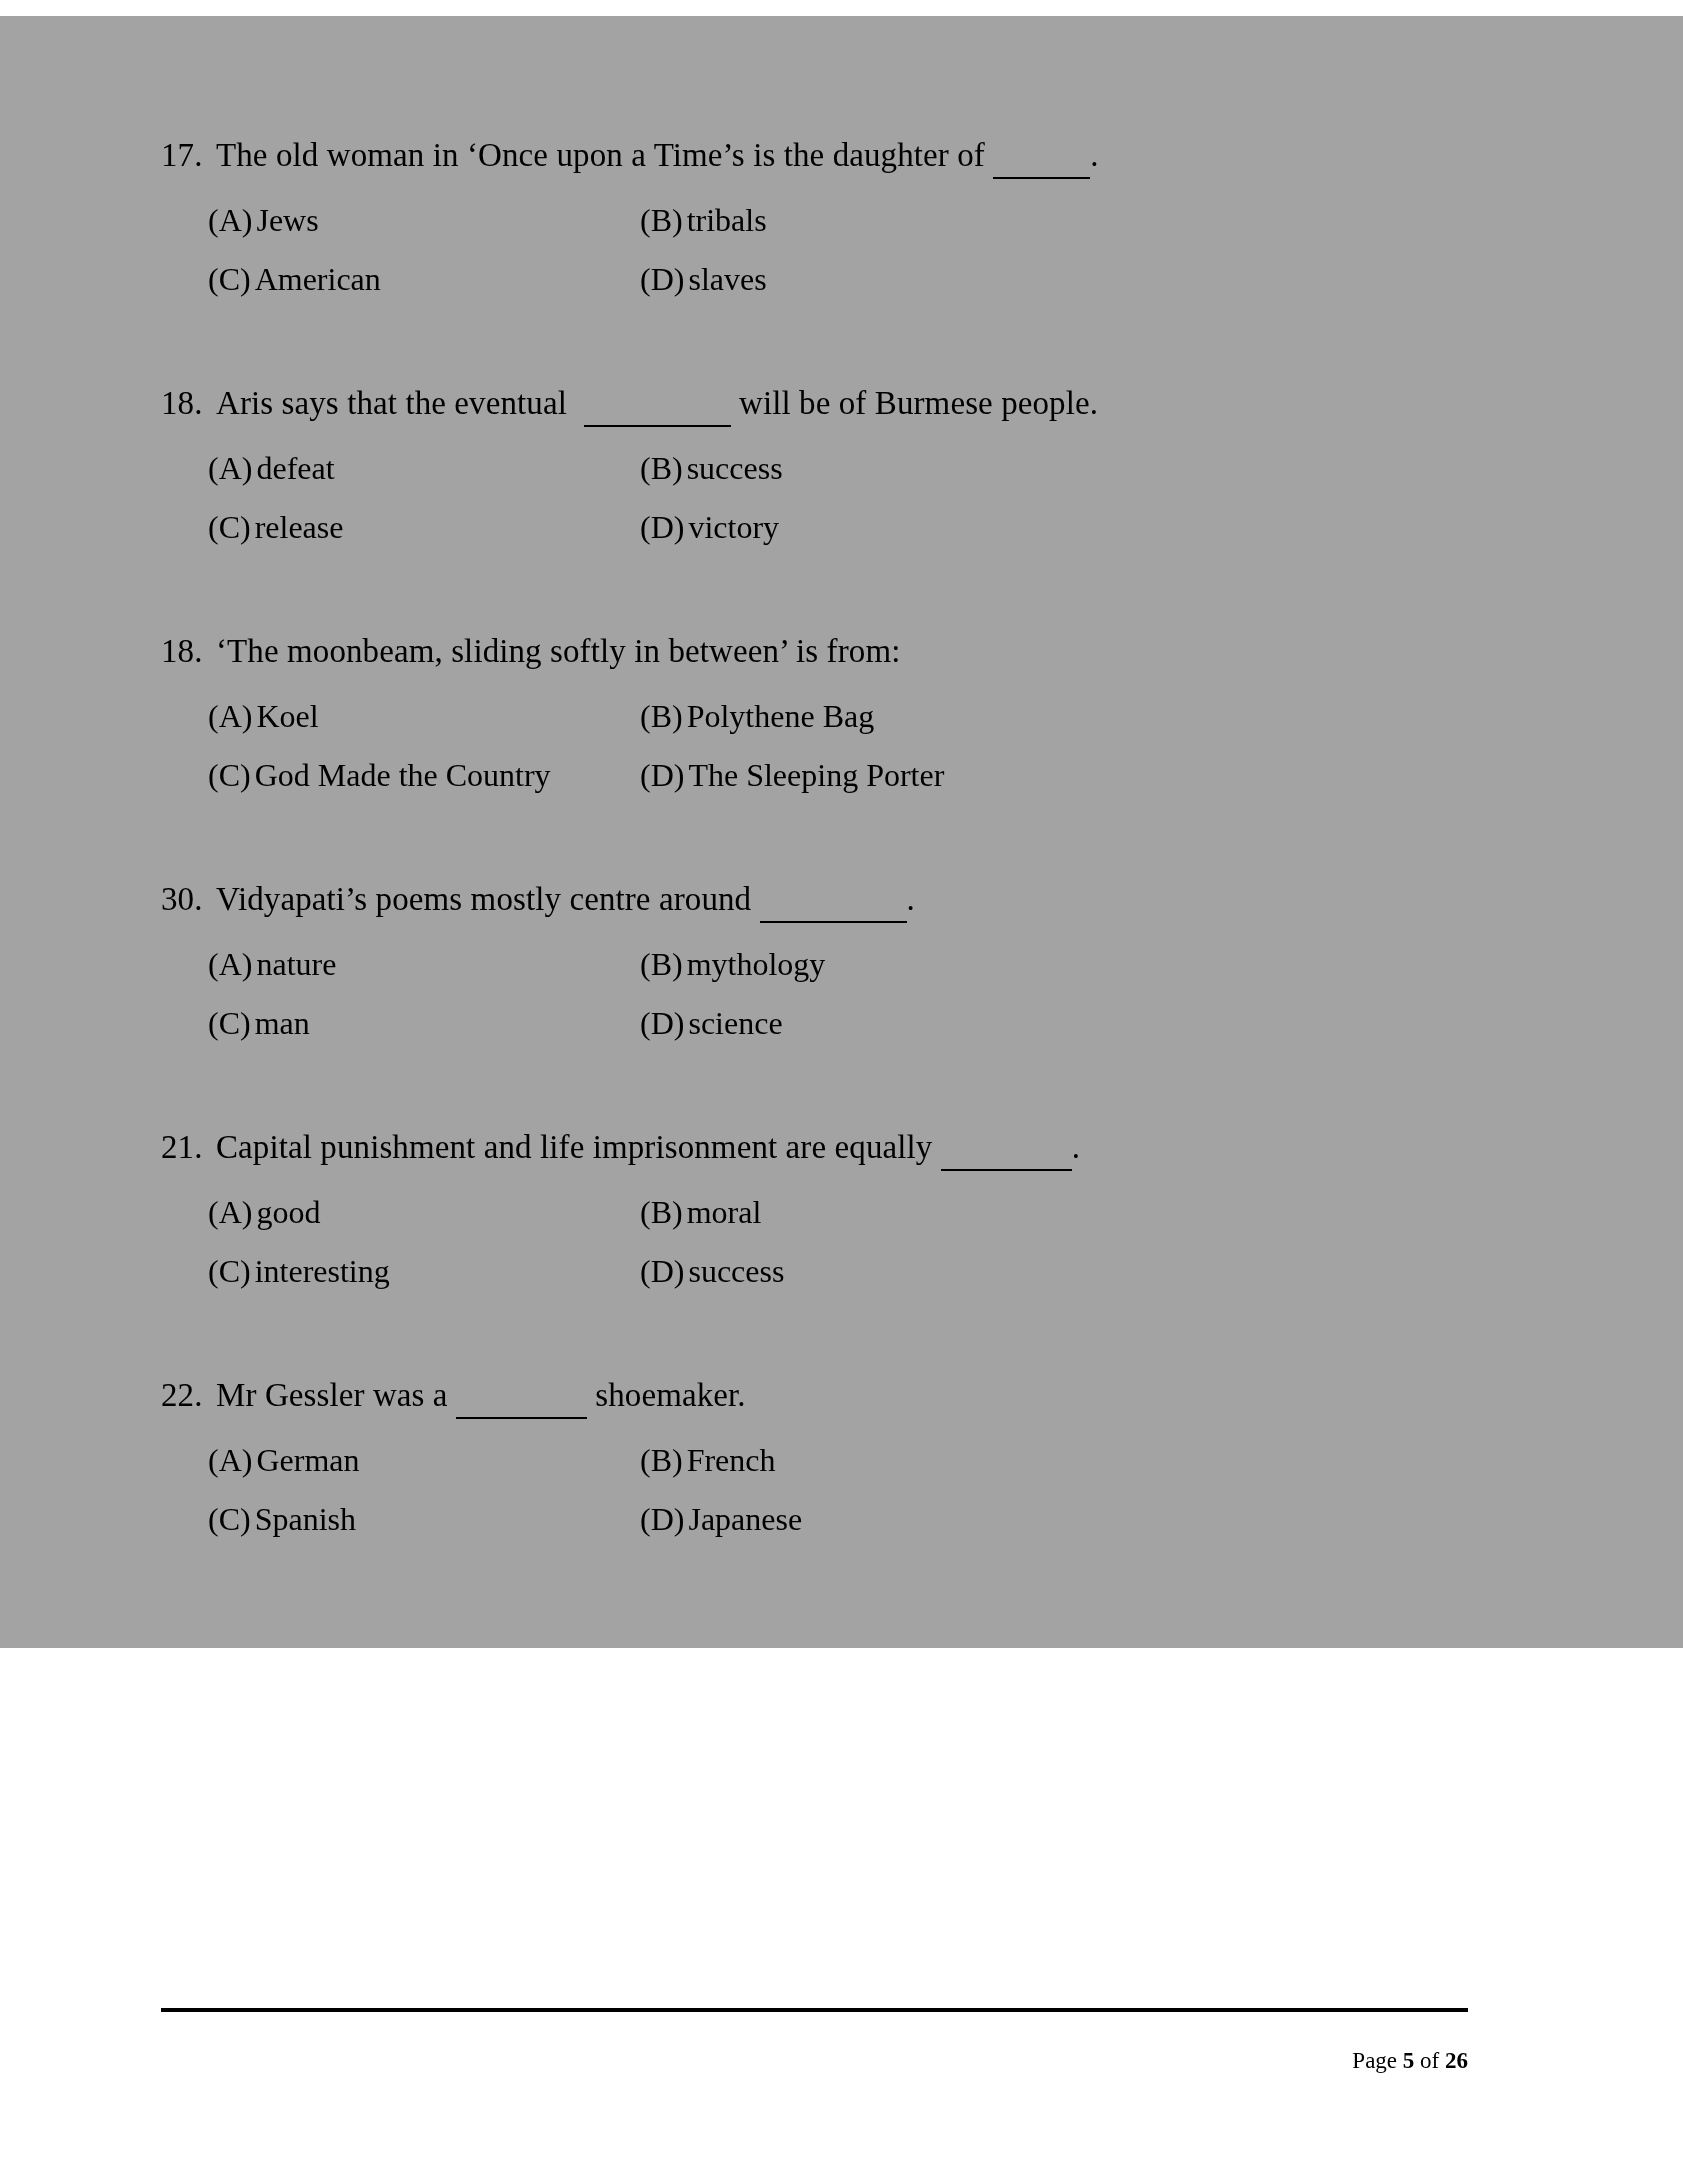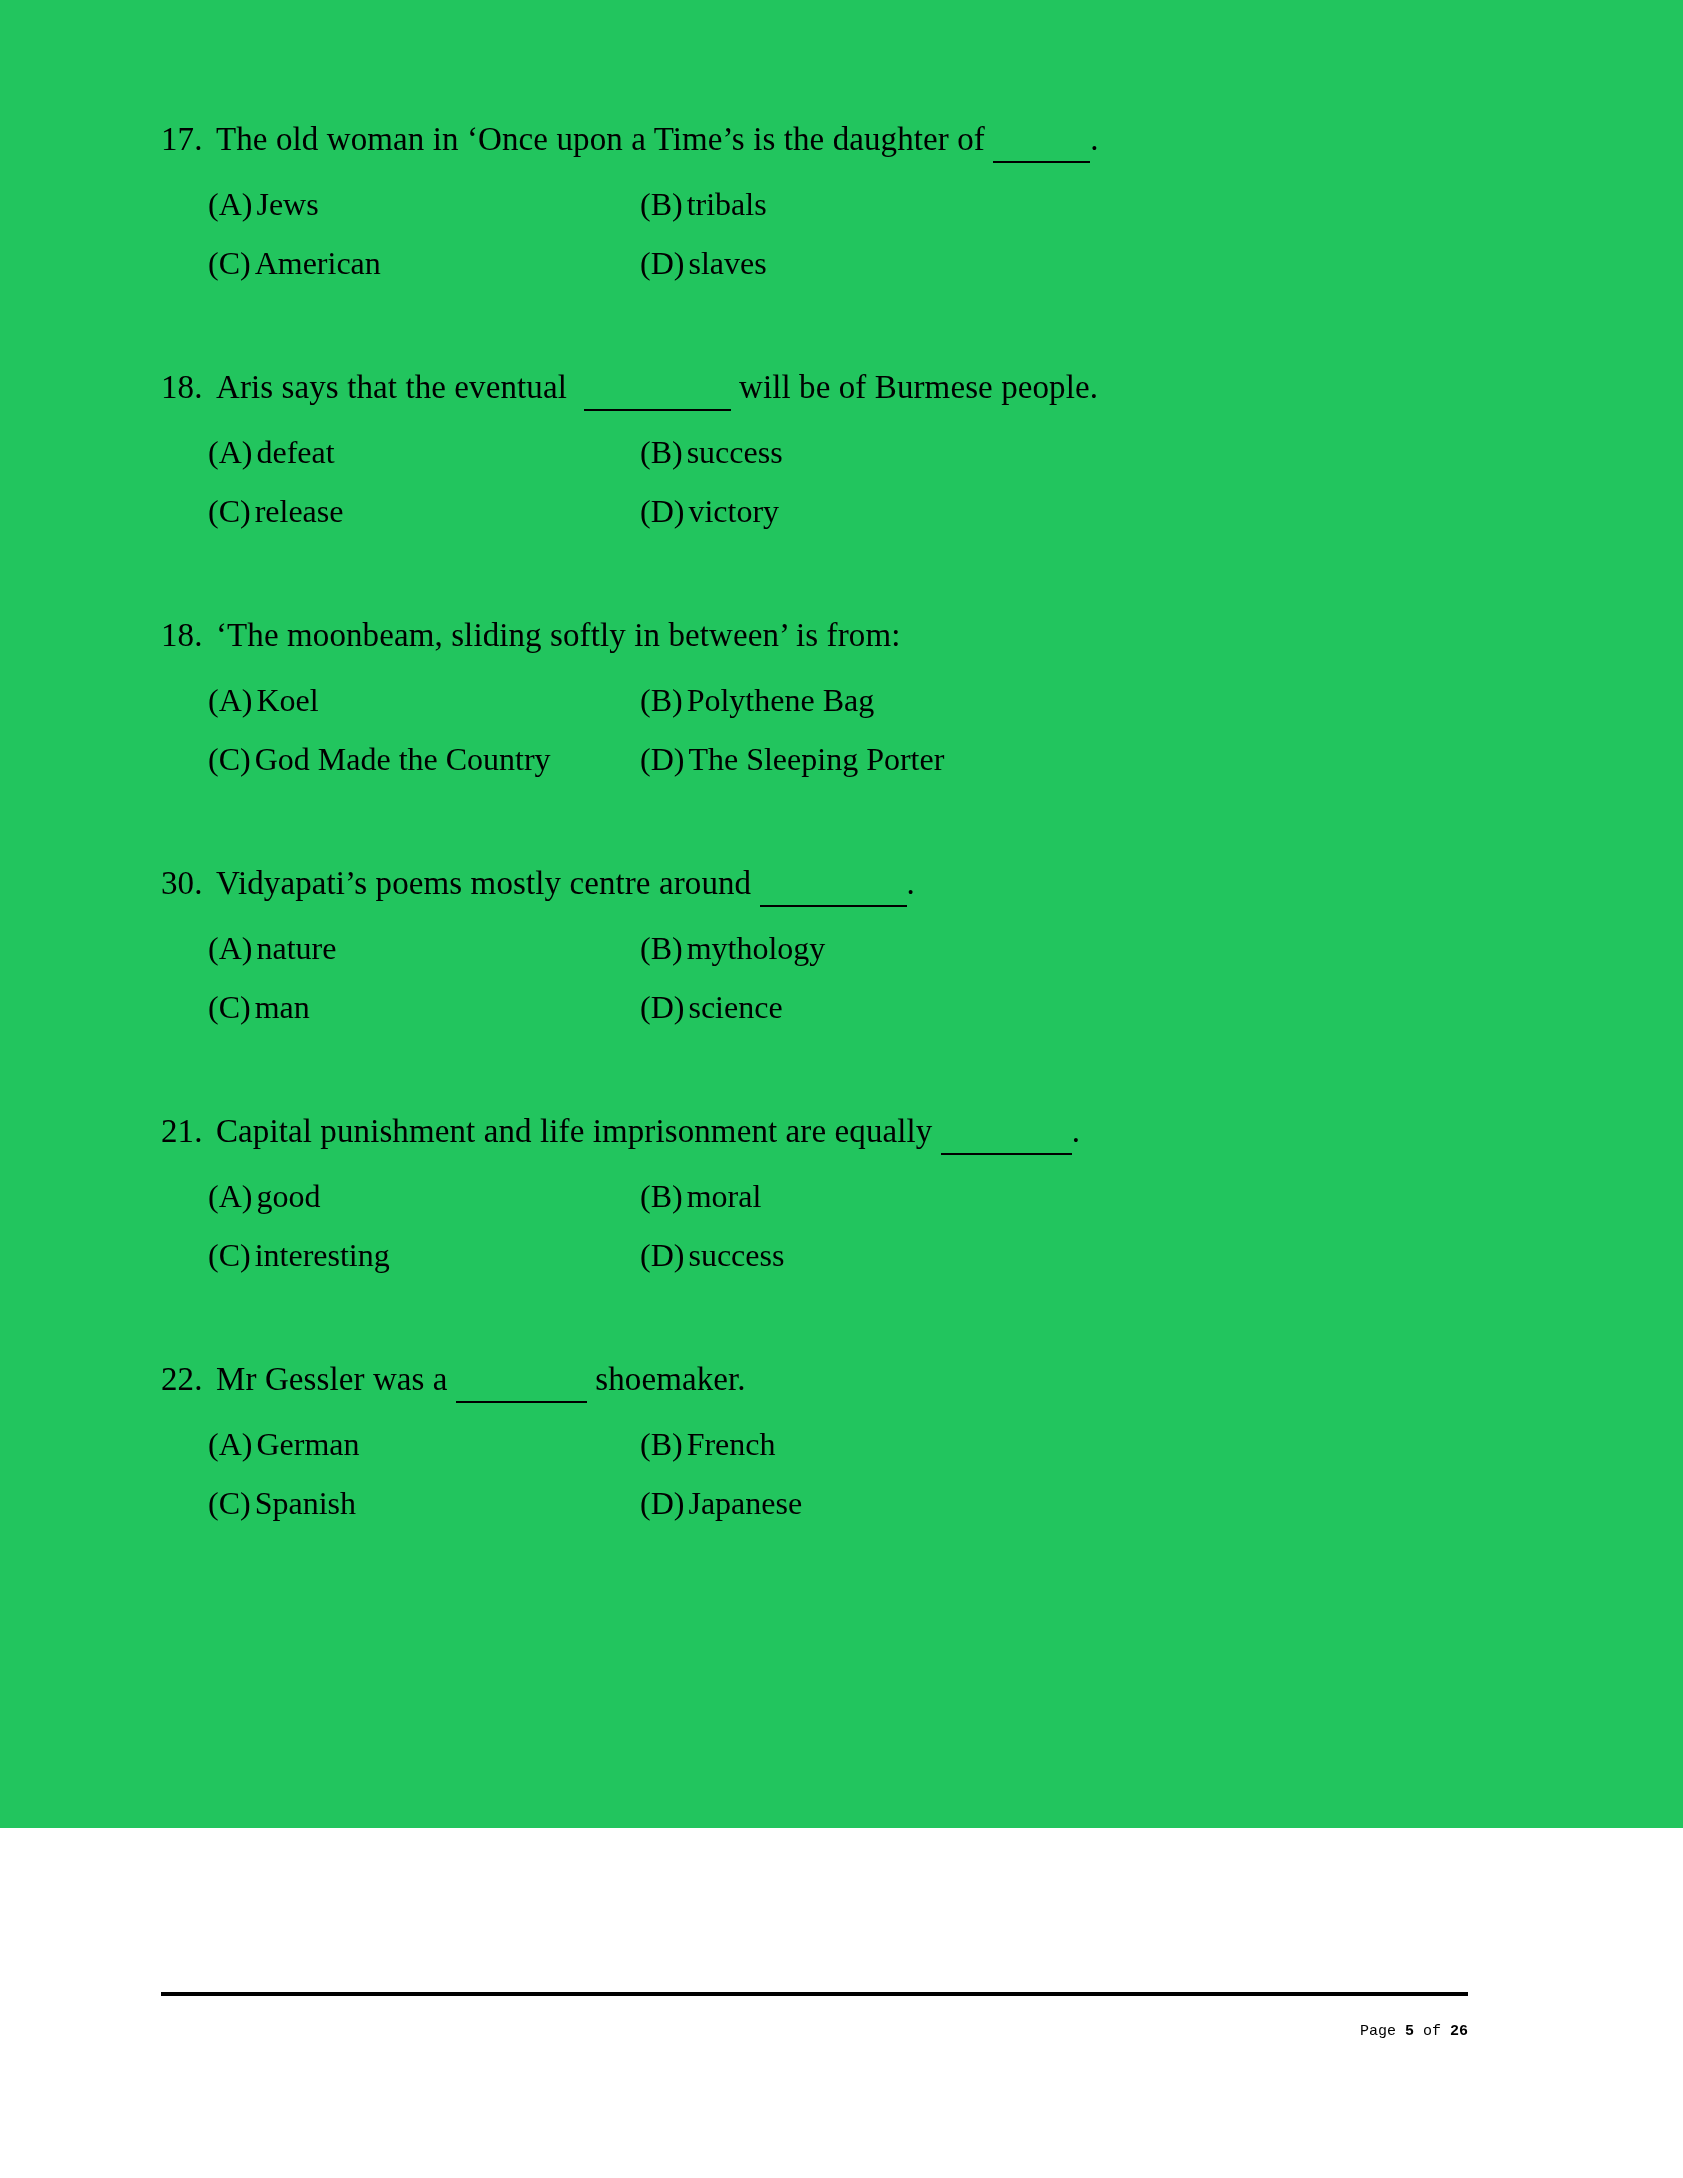--- a/index.html
+++ b/index.html
@@ -11,24 +11,24 @@
     width: 1683px;
     height: 2178px;
     position: relative;
     font-family: "Liberation Serif", serif;
     color: #000000;
     overflow: hidden;
   }
 
   .page {
     position: absolute;
-    left: 0; top: 0;
+    left: 0; top: 16px;
     width: 1683px;
-    height: 1828px;
-    background: #22c55e;
+    height: 1632px;
+    background: #a3a3a3;
   }
 
   .content {
     position: absolute;
     left: 161px;
     top: 119px;
     width: 1307px;
   }
 
   
@@ -103,22 +103,22 @@
     width: 1307px;
   }
   .footer-rule {
     width: 100%;
     height: 4px;
     background: #000000;
   }
   .footer-text {
     margin-top: 10px;
     text-align: right;
-    font-family: Liberation Mono, monospace;
-    font-size: 15px;
+    font-family: Liberation Serif, serif;
+    font-size: 23px;
     color: #000000;
     white-space: pre;
   }
   .footer-text b { font-weight: 700; }
 </style>
 </head>
 <body>
 
 <div class="page">
 

